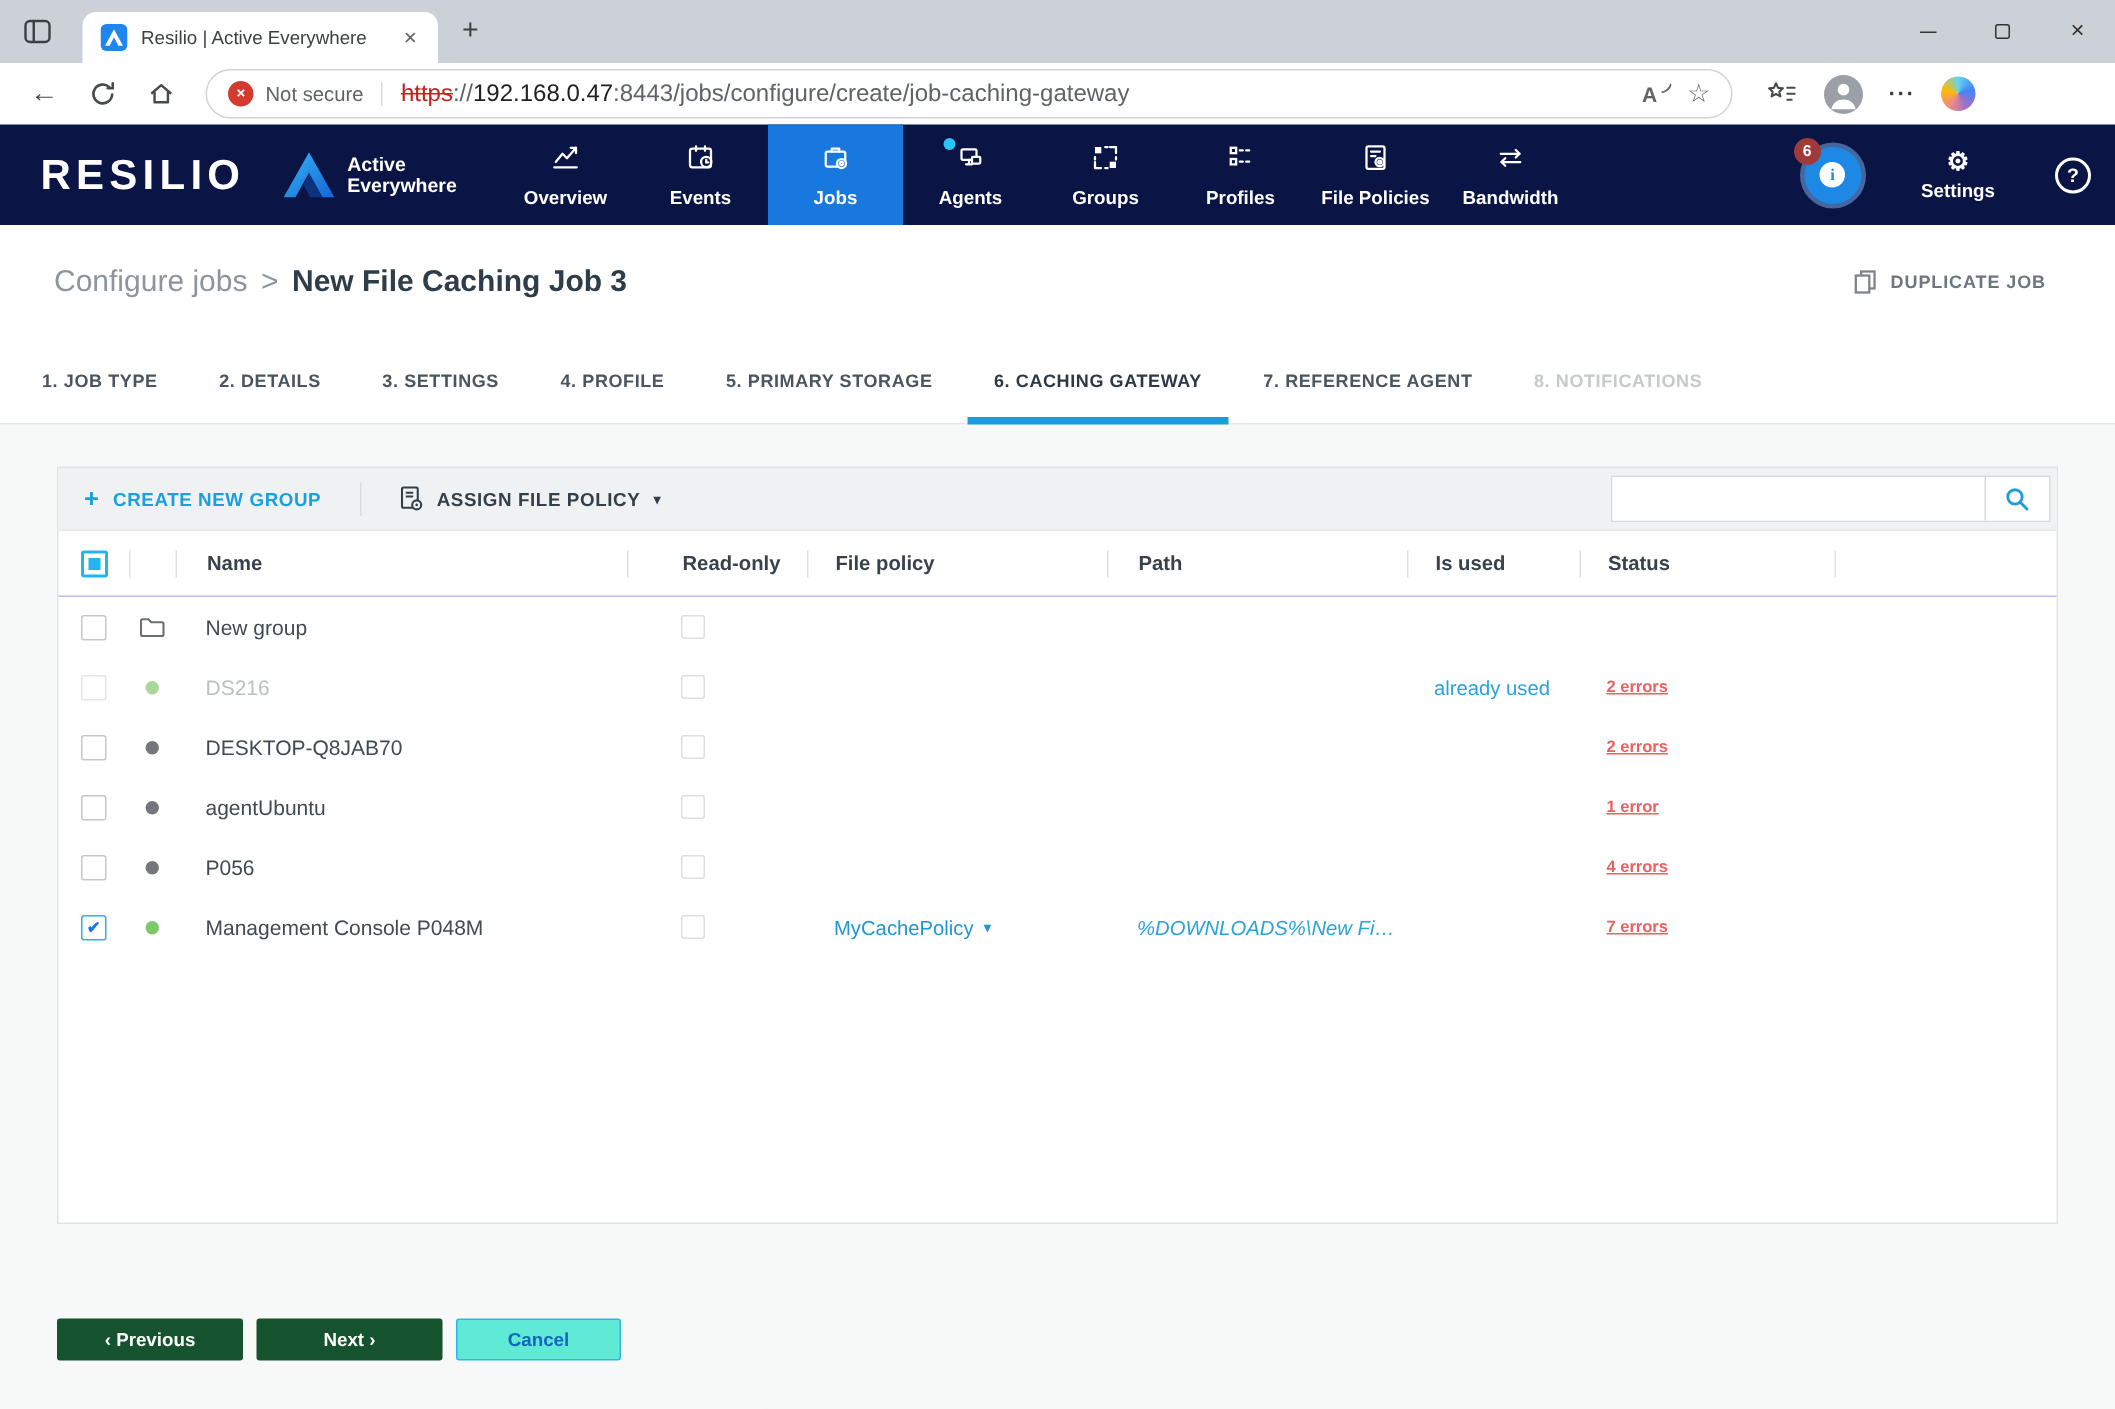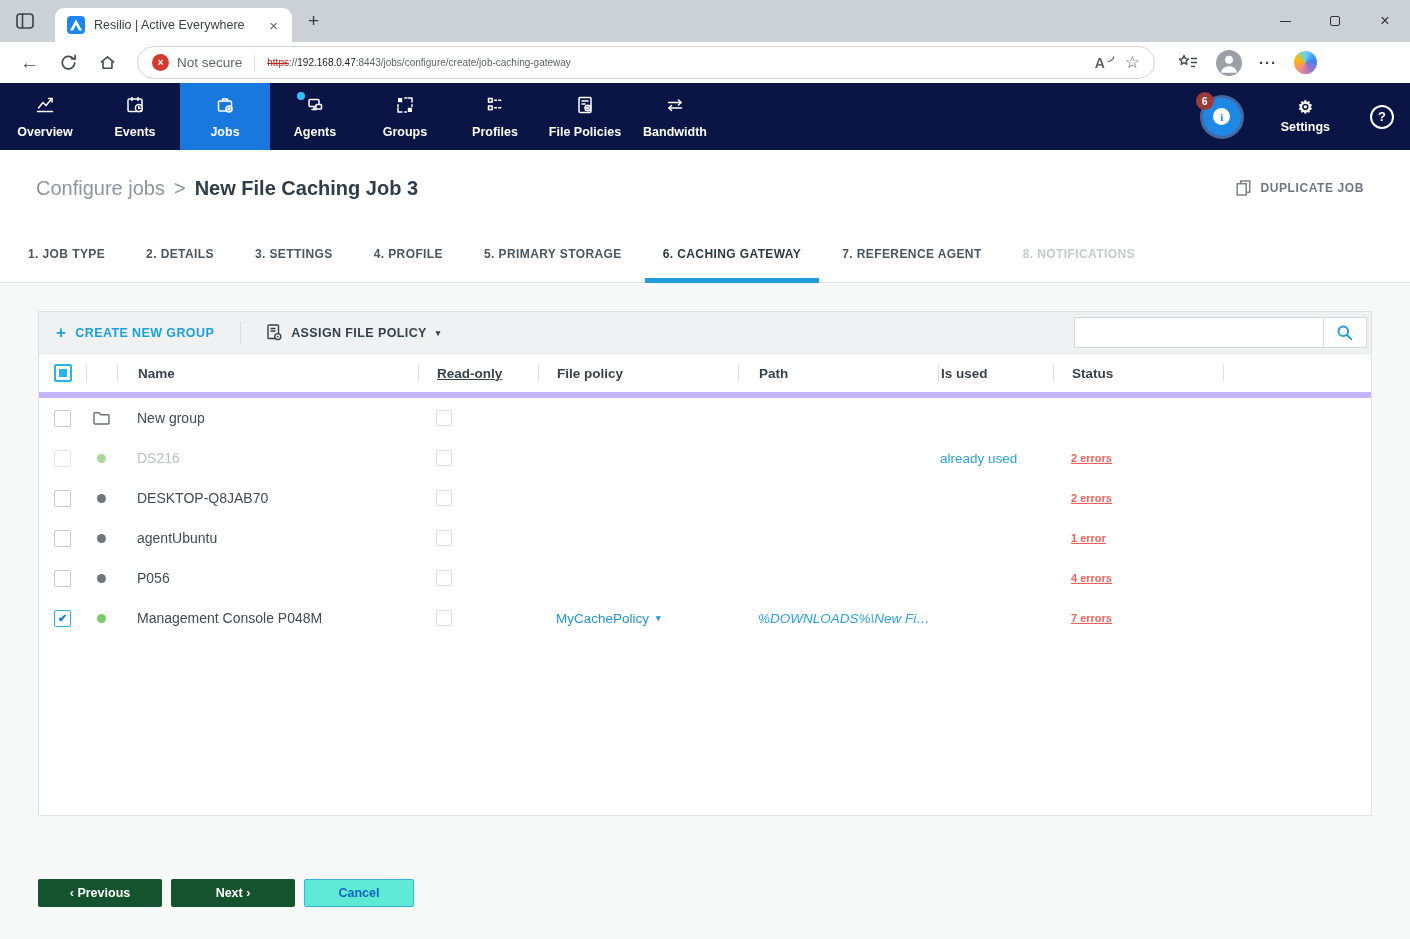--- a/index.html
+++ b/index.html
@@ -21,21 +21,21 @@
   .maxbox { width:10px; height:10px; border:1.5px solid #333; border-radius:2px; display:block; }
 
   .btoolbar { height:41px; background:#fff; display:flex; align-items:center; }
   .bicon { color:#474b4f; font-size:19px; margin-left:20px; cursor:pointer; display:flex; align-items:center; }
   .urlpill { height:33px; border:1px solid #d0d4d9; border-radius:17px; background:#fff;
              display:flex; align-items:center; margin-left:20px; width:1018px; padding:0 14px; }
   .nsbadge { width:17px; height:17px; border-radius:50%; background:#d33b2f; color:#fff;
              display:flex; align-items:center; justify-content:center; font-size:10px; font-weight:bold; flex:none; }
   .nstext { color:#5f6368; font-size:13.5px; margin-left:8px; white-space:nowrap; }
   .pilldiv { width:1px; height:16px; background:#dadce0; margin:0 12px; }
-  .url { font-size:10px; white-space:nowrap; overflow:hidden; }
+  .url { font-size:16px; white-space:nowrap; overflow:hidden; }
   .url .scheme { color:#c5221f; text-decoration:line-through; }
   .url .sep, .url .rest { color:#5f6368; }
   .url .host { color:#202124; }
   .readaloud { margin-left:auto; color:#5f6368; font-size:14px; font-weight:bold; display:flex; cursor:pointer; }
   .readaloud::after { content:")"; font-size:9px; display:inline-block; transform:rotate(48deg) translateY(-3px); margin-left:1px; }
   .favstar { color:#5f6368; font-size:17px; margin-left:16px; cursor:pointer; }
   .rightics { display:flex; align-items:center; gap:17px; margin-left:22px; margin-right:18px; }
   .avatar { width:26px; height:26px; border-radius:50%; background:#9aa0a6; display:flex; align-items:center; justify-content:center; overflow:hidden; cursor:pointer; }
   .more { color:#3c4043; font-size:15px; font-weight:bold; letter-spacing:1px; cursor:pointer; }
   .copilot { width:23px; height:23px; border-radius:50%;
@@ -93,31 +93,31 @@
   .tooldiv { width:1px; height:22px; background:#d9dbdd; margin:0 26px; }
   .assignbtn { display:flex; align-items:center; gap:9px; color:#333f4a; font-size:12.5px;
                font-weight:bold; letter-spacing:.4px; cursor:pointer; }
   .caret { font-size:9px; }
   .search { margin-left:auto; display:flex; height:31px; border:1px solid #d6d9db; background:#fff; }
   .search input { border:none; outline:none; width:248px; padding:0 10px; font-size:13px; font-family:inherit; }
   .searchbtn { width:43px; border:none; border-left:1px solid #d6d9db; background:#fff;
                display:flex; align-items:center; justify-content:center; cursor:pointer; }
 
   .thead { height:44px; display:flex; align-items:center; font-size:13.5px; font-weight:bold;
-           color:#39424c; border-bottom:6px solid #c4b5fd; flex:none; }
+           color:#39424c; border-bottom:1px solid #c4b5fd; flex:none; }
   .thead > div { height:18px; }
   .thead > .sepl { border-left:1px solid #dfe2e4; }
   .cell { display:flex; align-items:center; }
   .c-check { width:47px; justify-content:center; }
   .c-icon  { width:31px; justify-content:center; }
   .c-name  { width:301px; padding-left:20px; }
-  .c-ro    { width:120px; padding-left:18px;text-decoration:underline; }
+  .c-ro    { width:120px; padding-left:36px; }
   .c-policy{ width:200px; padding-left:18px; }
   .c-path  { width:200px; padding-left:20px; }
-  .c-used  { width:115px; padding-left:2px; }
+  .c-used  { width:115px; padding-left:18px; }
   .c-status{ width:170px; padding-left:18px; }
   .c-end   { flex:1; }
 
   .trow { height:40px; display:flex; align-items:center; font-size:14px; color:#414b54;justify-content:space-between; }
   .muted { color:#bcc0c3; }
 
   .cb { width:17px; height:17px; border:1px solid #c3c7cb; border-radius:2px; background:#fff;
         display:flex; align-items:center; justify-content:center; cursor:pointer; flex:none; }
   .cb.lite { border-color:#e3e6e8; cursor:default; }
   .cb.ro { width:16px; height:16px; border-color:#dcdfe1; }
@@ -211,20 +211,37 @@
           <circle cx="12" cy="9" r="3.6" fill="#fff"></circle>
           <path d="M4.5 21c.9-4 3.8-6 7.5-6s6.6 2 7.5 6z" fill="#fff"></path>
         </svg>
     </span>
     <span class="more">···</span>
     <span class="copilot"></span>
   </div>
 </div>
 
 <div class="appheader">
+  <div class="logoblock">
+    <span class="wordmark">RESILIO</span>
+    <svg class="aemark" width="36" height="31" viewBox="0 0 38 33">
+      <defs>
+          <linearGradient id="aeg" x1="0" y1="0" x2="1" y2="1">
+            <stop offset="0" stop-color="#35b5f2"></stop>
+            <stop offset="1" stop-color="#1565d8"></stop>
+          </linearGradient>
+        </defs>
+      <path d="M19 .5 37 32.5H28.6L19 15 9.4 32.5H1Z" fill="url(#aeg)"></path>
+      <path d="M19 15 28.6 32.5H19.8L15.2 24Z" fill="#0f52b8" opacity=".5"></path>
+    </svg>
+    <span class="brand">
+      <span>Active</span>
+      <span>Everywhere</span>
+    </span>
+  </div>
   <nav class="nav">
     <div class="nav-item">
       <span><svg width="22" height="22" viewBox="0 0 22 22" fill="none" stroke="#fff" stroke-width="1.5" stroke-linecap="round" stroke-linejoin="round">
             <path d="M3.5 17.5h15"></path>
             <path d="M4.5 14 9 8.5l3 3 6-7"></path>
             <path d="M14.5 4.5H18V8"></path>
           </svg></span>
       <span>Overview</span>
     </div>
     <div class="nav-item">

